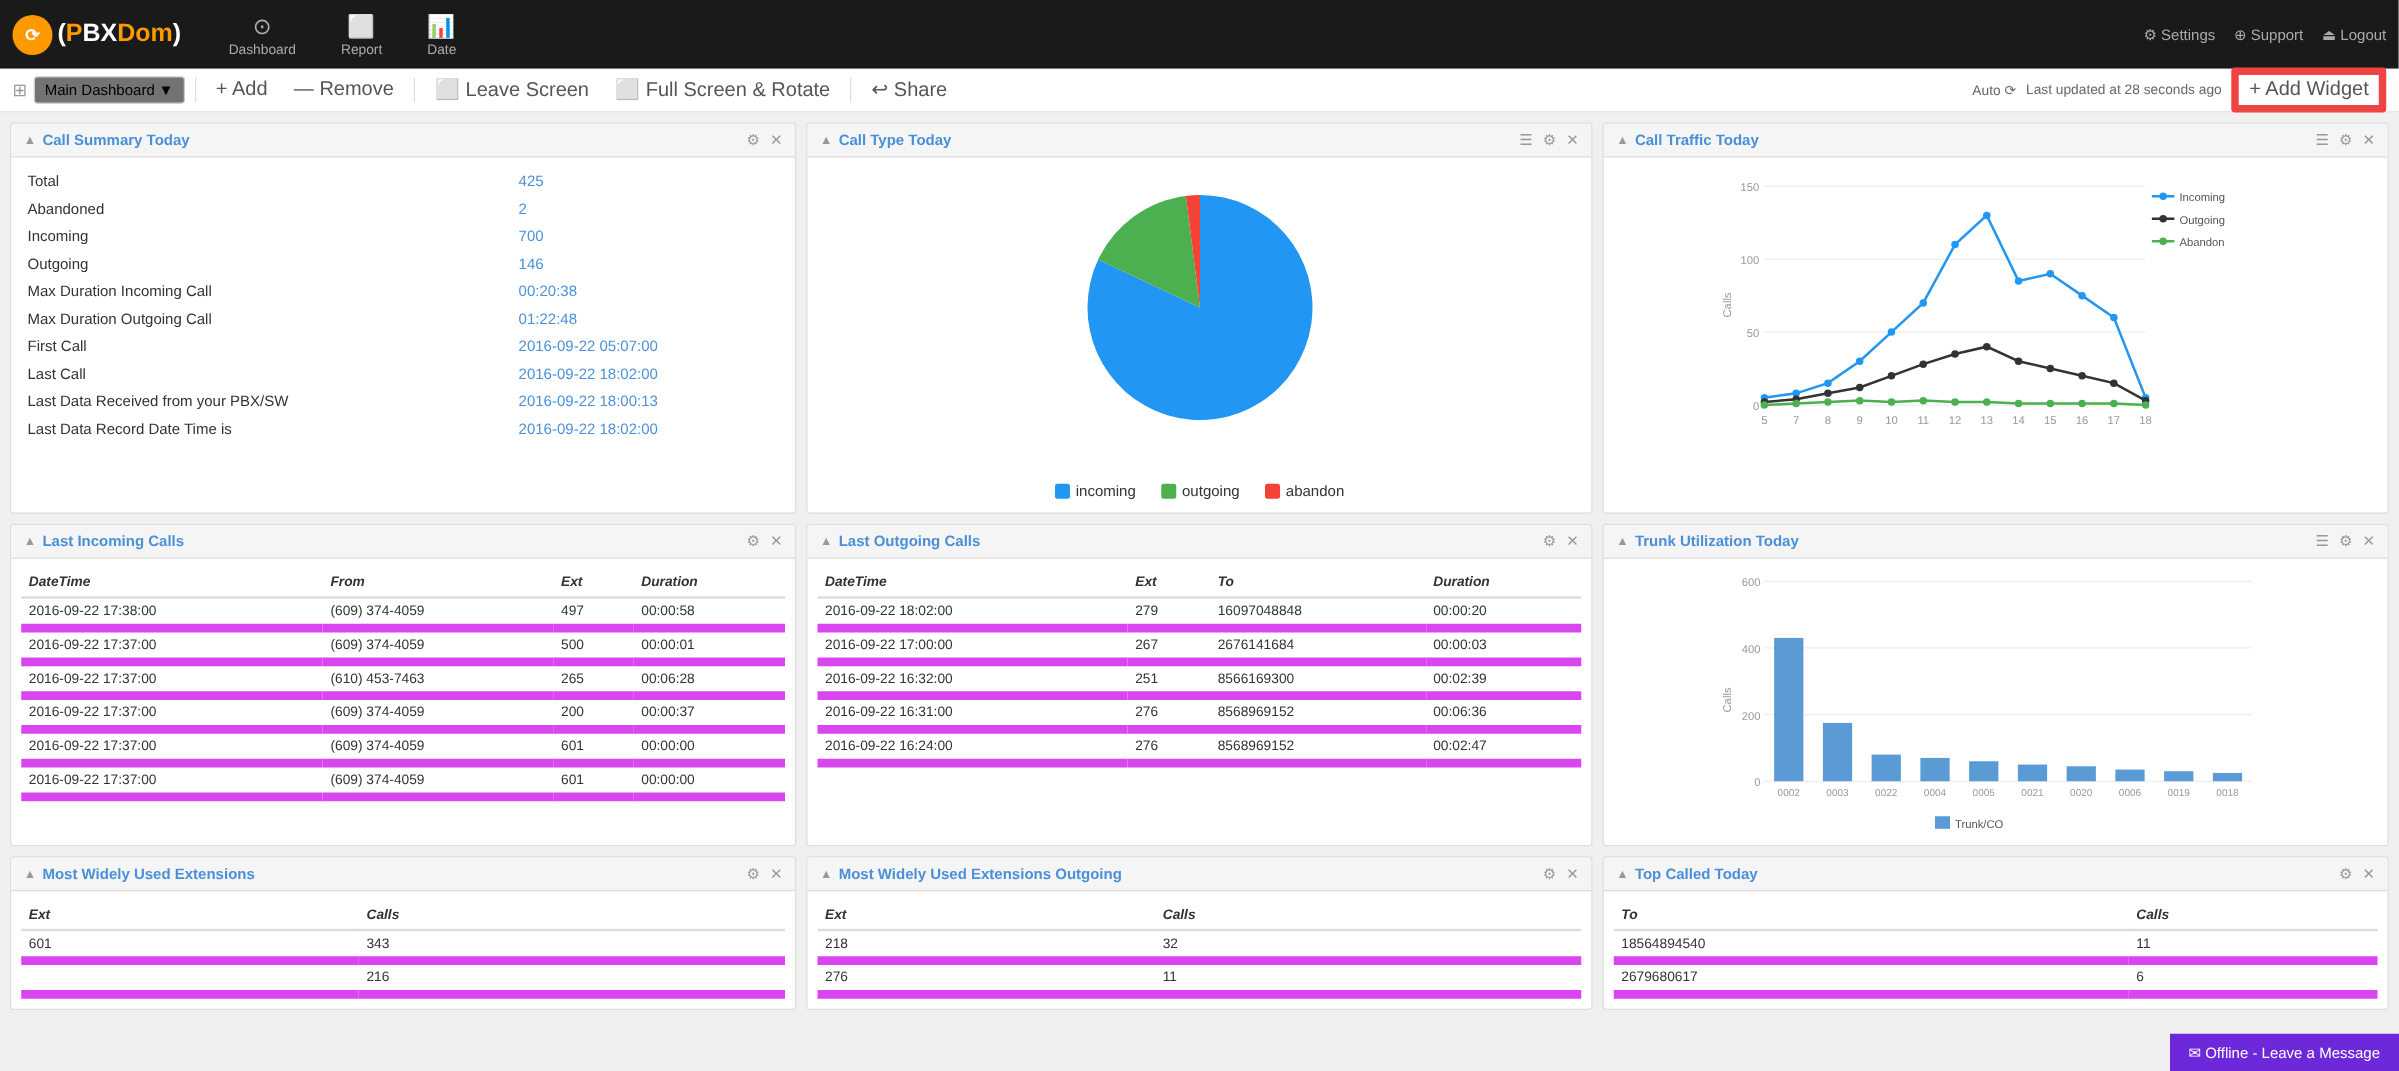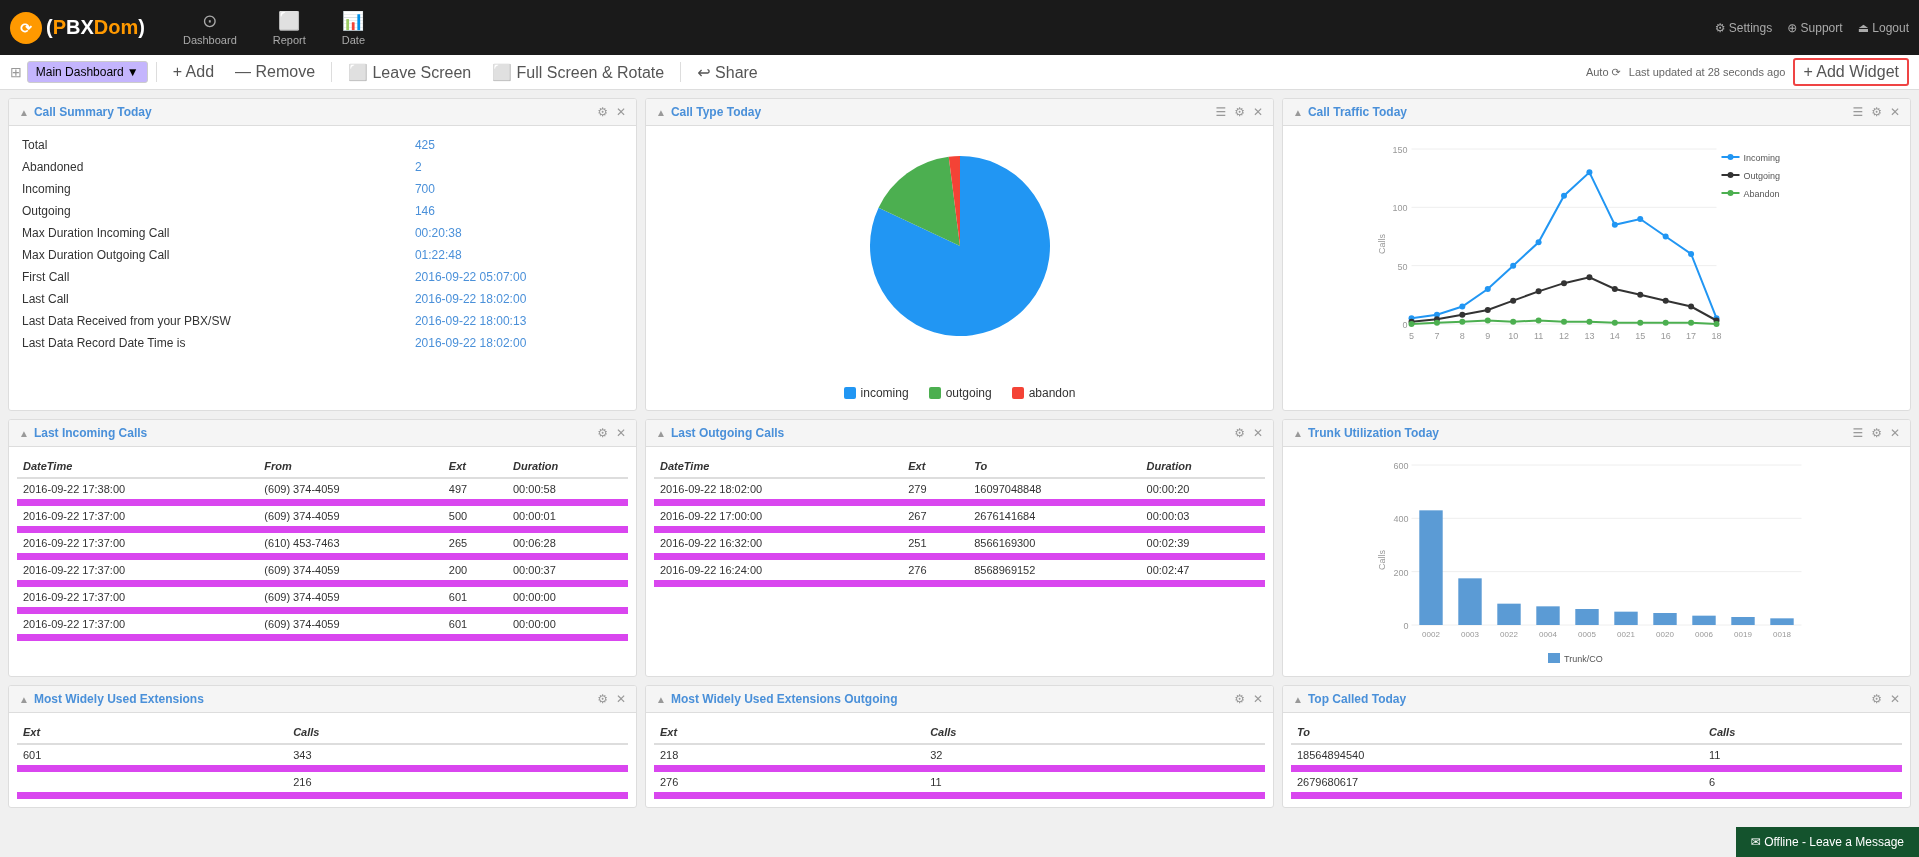--- a/index.html
+++ b/index.html
@@ -53,21 +53,21 @@
       height: 35px;
       gap: 5px;
     }
     .toolbar-btn {
       display: flex; align-items: center; gap: 4px;
       padding: 3px 8px; font-size: 16px; cursor: pointer;
       color: #555; border: none; background: none;
     }
     .toolbar-divider { width: 1px; height: 20px; background: #ddd; margin: 0 3px; }
     .dashboard-btn {
-      background: #c4b5fd; border: 1px solid #ccc; border-radius: 3px;
+      background: #737373; border: 1px solid #ccc; border-radius: 3px;
       padding: 3px 8px; font-size: 12px; cursor: pointer; display: flex; align-items: center; gap: 3px;
     }
     .toolbar-right { margin-left: auto; display: flex; align-items: center; gap: 8px; color: #666; font-size: 11px; }
 
     
     #main {
       padding: 8px;
       display: grid;
       grid-template-columns: 1fr 1fr 1fr;
       grid-template-rows: auto auto auto;
@@ -118,21 +118,21 @@
     }
     .pie-legend {
       display: flex; gap: 20px; margin-top: 10px; align-items: center;
     }
     .legend-item { display: flex; align-items: center; gap: 5px; font-size: 12px; }
     .legend-dot { width: 12px; height: 12px; border-radius: 2px; }
 
     
     #offline-bar {
       position: fixed; bottom: 0; right: 0;
-      background: #14532d;
+      background: #6d28d9;
       color: #fff; font-size: 12px;
       padding: 8px 15px;
       display: flex; align-items: center; gap: 8px;
       cursor: pointer;
     }
 
     svg text { font-family: Arial, sans-serif; }
   </style>
 </head>
 <body>
@@ -175,21 +175,21 @@
   <div class="toolbar-divider"></div>
   <button class="toolbar-btn">⬜ Leave Screen</button>
   <button class="toolbar-btn">⬜ Full Screen &amp; Rotate</button>
   <div class="toolbar-divider"></div>
   <button class="toolbar-btn">↩ Share</button>
   <div class="toolbar-right">
     <span style="cursor:pointer;">
       <span>Auto</span> ⟳
     </span>
     <span>Last updated at 28 seconds ago</span>
-    <button class="toolbar-btn" style="border:2px solid #ef4444;border-radius:3px;text-align:right;">+ Add Widget</button>
+    <button class="toolbar-btn" style="border:6px solid #ef4444;border-radius:3px;text-align:right;">+ Add Widget</button>
   </div>
 </div>
 
 <div id="main">
 
   <div class="widget">
     <div class="widget-header">
       <div class="widget-title">
         <span class="collapse-arrow">▲</span>
         <span>Call Summary Today</span>
@@ -470,20 +470,26 @@
               <td>2676141684</td>
               <td>00:00:03</td>
             </tr>
             <tr>
               <td>2016-09-22 16:32:00</td>
               <td>251</td>
               <td>8566169300</td>
               <td>00:02:39</td>
             </tr>
             <tr>
+              <td>2016-09-22 16:31:00</td>
+              <td>276</td>
+              <td>8568969152</td>
+              <td>00:06:36</td>
+            </tr>
+            <tr>
               <td>2016-09-22 16:24:00</td>
               <td>276</td>
               <td>8568969152</td>
               <td>00:02:47</td>
             </tr>
           </tbody>
       </table>
     </div>
   </div>
 

